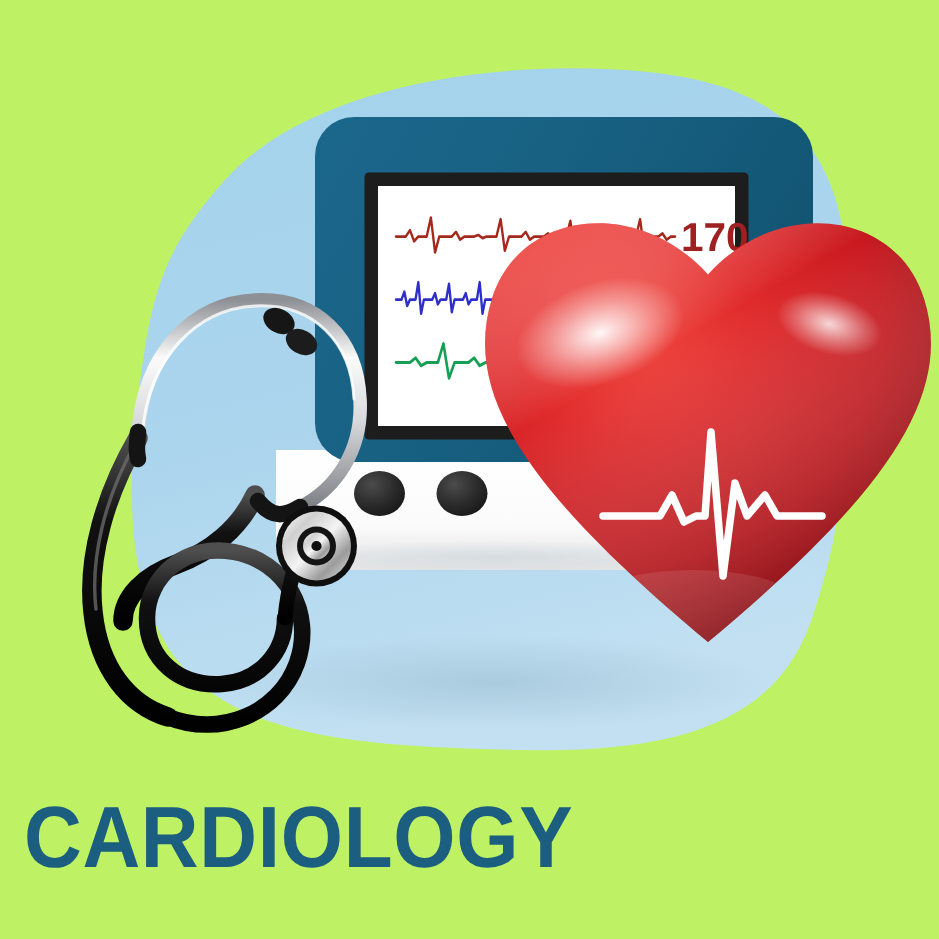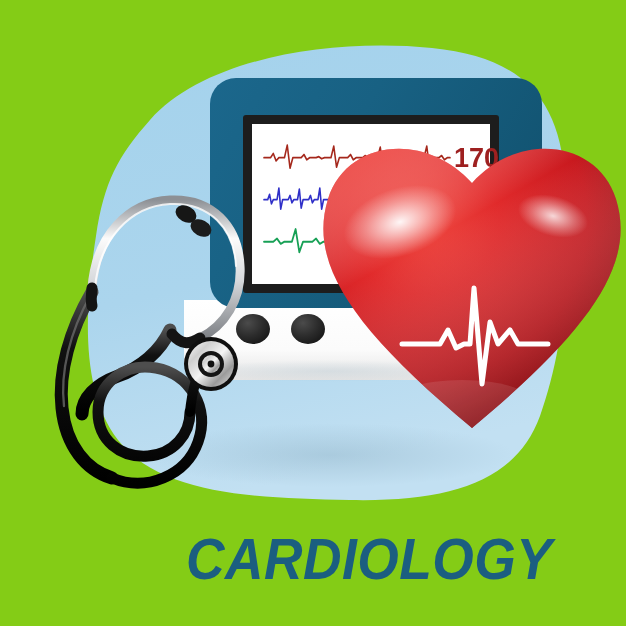--- a/index.html
+++ b/index.html
@@ -10,40 +10,39 @@
   body {
     width: 626px;
     height: 626px;
     overflow: hidden;
     font-family: "Liberation Sans", sans-serif;
   }
   #stage {
     position: relative;
     width: 626px;
     height: 626px;
-    background: #84cc16;
+    background: #bef264;
   }
   #art {
     position: absolute;
     left: 0;
     top: 0;
     width: 626px;
     height: 626px;
   }
   #title-layer {
     position: absolute;
     left: 0;
     top: 524px;
     width: 568px;
     height: 70px;
     display: flex;
     align-items: center;
-    justify-content: flex-end;
+    justify-content: flex-start;
     pointer-events: none;
-    font-style: italic;
   }
   #title-text {
     font-family: "Liberation Sans Narrow", "Liberation Sans", sans-serif;
     font-weight: 700;
     font-size: 58px;
     letter-spacing: 0.5px;
     line-height: 1;
     transform: scaleX(0.92);
     transform-origin: center center;
     white-space: nowrap;

